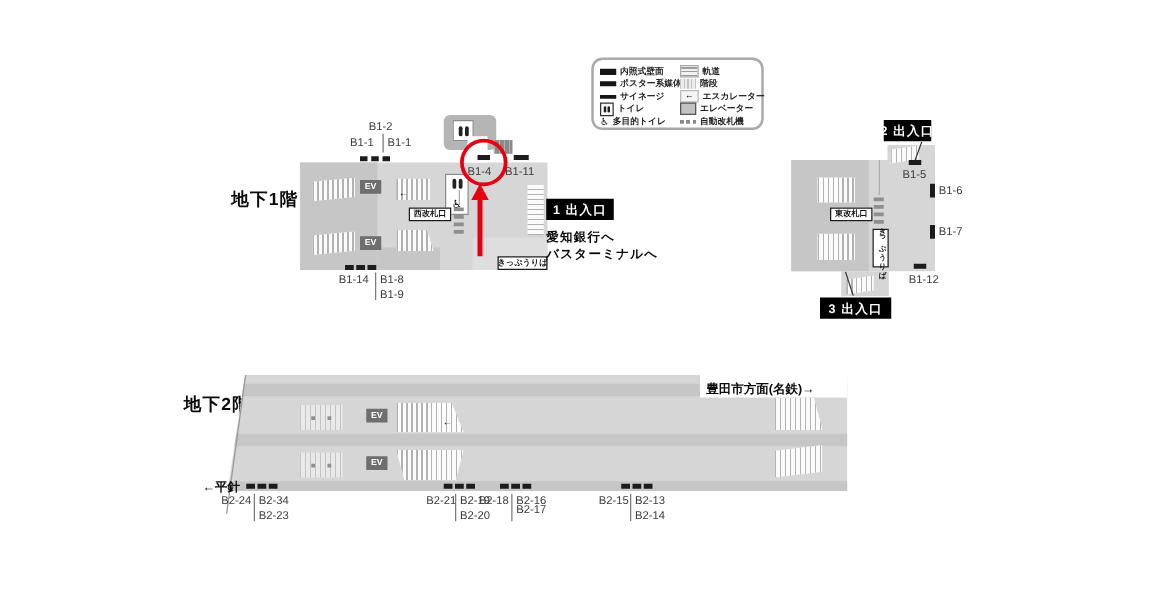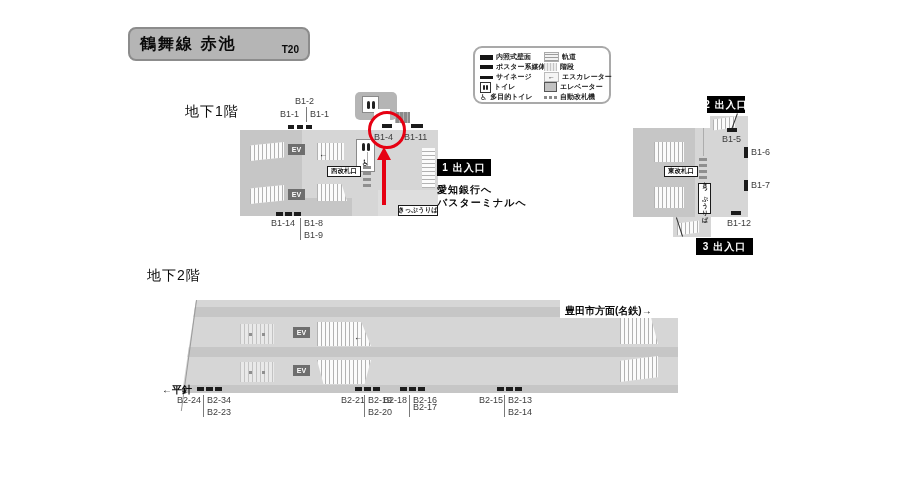--- a/index.html
+++ b/index.html
@@ -30,21 +30,21 @@
   .ic-track{width:13px;height:8px;border:1px solid #aaa;background:#f2f2f2;
             background-image:repeating-linear-gradient(0deg,#9c9c9c 0 1px,transparent 1px 3px);}
   .ic-stairs{width:13px;height:8px;background:#ececec;
              background-image:repeating-linear-gradient(90deg,#c4c4c4 0 1px,transparent 1px 3px);}
   .ic-esc{width:13px;height:8px;background:#f5f5f5;border:1px solid #bbb;font-size:7px;line-height:7px;
           font-weight:bold;text-align:center;color:#111;}
   .ic-ev{width:11px;height:8px;background:#c2c2c2;border:1px solid #555;}
   .ic-gate{width:13px;height:3px;background-image:repeating-linear-gradient(90deg,#8a8a8a 0 3px,transparent 3px 5px);}
 
   
-  .floor-heading{position:absolute;font-size:14px;font-weight:normal;color:#0a0a0a;letter-spacing:1px;}
+  .floor-heading{position:absolute;font-size:14px;font-weight:bold;color:#0a0a0a;letter-spacing:1px;margin-top:48px;}
   .footer-note{position:absolute;left:133px;top:459px;font-size:9px;color:#222;letter-spacing:1px;}
 
   
   .zone{position:absolute;}
   .z-light{background:#d6d6d6;}
   .z-dark{background:#c6c6c6;}
   .z-lighter{background:#dedede;}
 
   
   .stairs{position:absolute;background-color:#fbfbfb;
@@ -96,24 +96,20 @@
             display:flex;align-items:center;justify-content:space-evenly;}
   .stairbox i{display:block;width:3px;height:3px;background:#8f8f8f;}
   .slantline{position:absolute;left:196px;top:300px;width:1px;height:112px;background:#9a9a9a;
              transform:rotate(7.8deg);transform-origin:top left;}
 </style>
 </head>
 <body>
 
 <div class="canvas">
 
-  <div class="title-badge">
-    <span class="title-text">鶴舞線 赤池</span>
-    <span class="title-code">T20</span>
-  </div>
 
   <div class="legend">
     <div class="legend-col l1">
       <div class="lrow">
           <span class="licon bar-thick"></span>
           <span class="ltext">内照式壁面</span>
         </div>
       <div class="lrow">
           <span class="licon bar-med"></span>
           <span class="ltext">ポスター系媒体</span>
@@ -233,21 +229,21 @@
 
   <div class="zone z-light" style="left:633px;top:128px;width:115px;height:89px;"></div>
   <div class="zone z-dark" style="left:633px;top:128px;width:62px;height:89px;"></div>
   <div class="zone z-light" style="left:710px;top:116px;width:38px;height:13px;"></div>
   <div class="zone z-light" style="left:673px;top:217px;width:38px;height:20px;"></div>
   <div class="stairs" style="left:713px;top:118px;width:22px;height:11px;transform:skewY(-8deg);"></div>
   <div class="stairs" style="left:677px;top:222px;width:22px;height:12px;transform:skewY(-8deg);"></div>
 
   <div class="exitbox" style="left:707px;top:96px;width:38px;height:17px;">2 出入口</div>
   <div class="connline" style="left:734px;top:113px;height:17px;transform:rotate(20deg);"></div>
-  <div class="exitbox" style="left:696px;top:238px;width:57px;height:17px;">3 出入口</div>
+  <div class="exitbox" style="left:656px;top:238px;width:57px;height:17px;">3 出入口</div>
   <div class="connline" style="left:679px;top:217px;height:20px;transform:rotate(-18deg);"></div>
 
   <div class="stairs" style="left:654px;top:142px;width:30px;height:20px;"></div>
   <div class="stairs" style="left:654px;top:187px;width:30px;height:21px;"></div>
   <div class="gatebox" style="left:664px;top:166px;width:34px;height:11px;">東改札口</div>
   <div class="wallline" style="left:703px;top:128px;height:28px;"></div>
   <div class="dash" style="left:699px;top:158px;"></div>
   <div class="dash" style="left:699px;top:164px;"></div>
   <div class="dash" style="left:699px;top:170px;"></div>
   <div class="dash" style="left:699px;top:176px;"></div>

